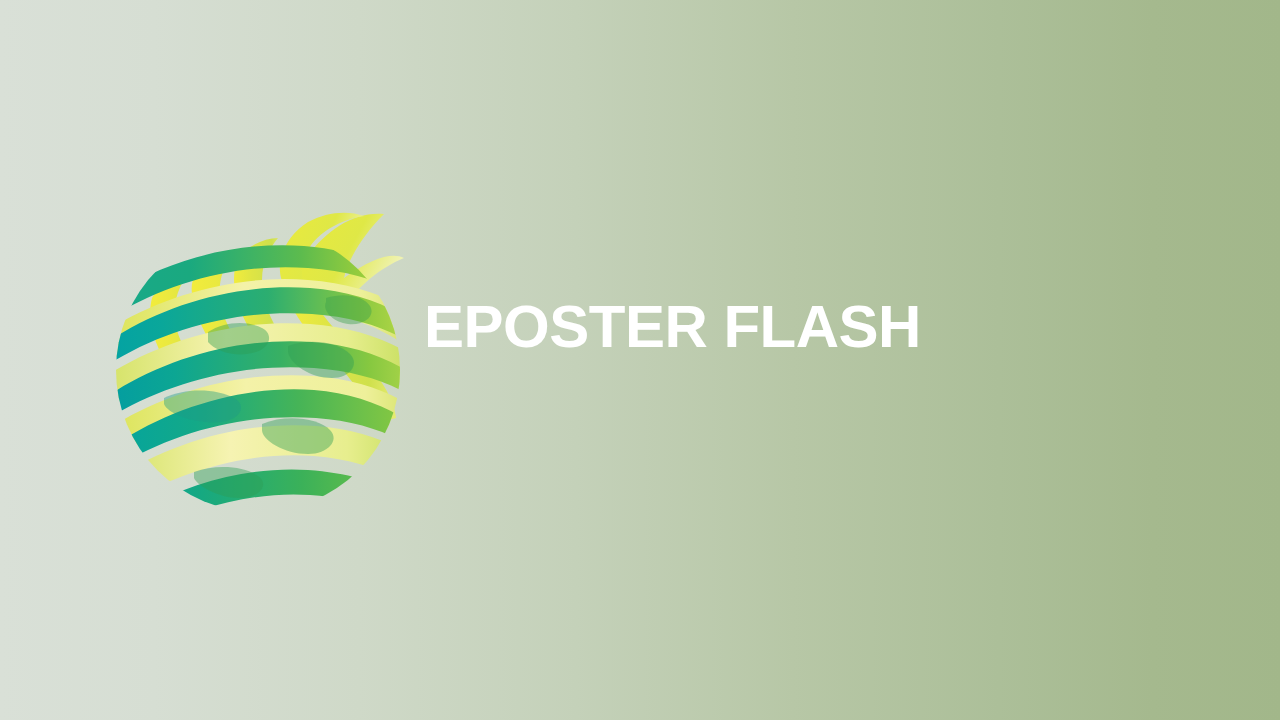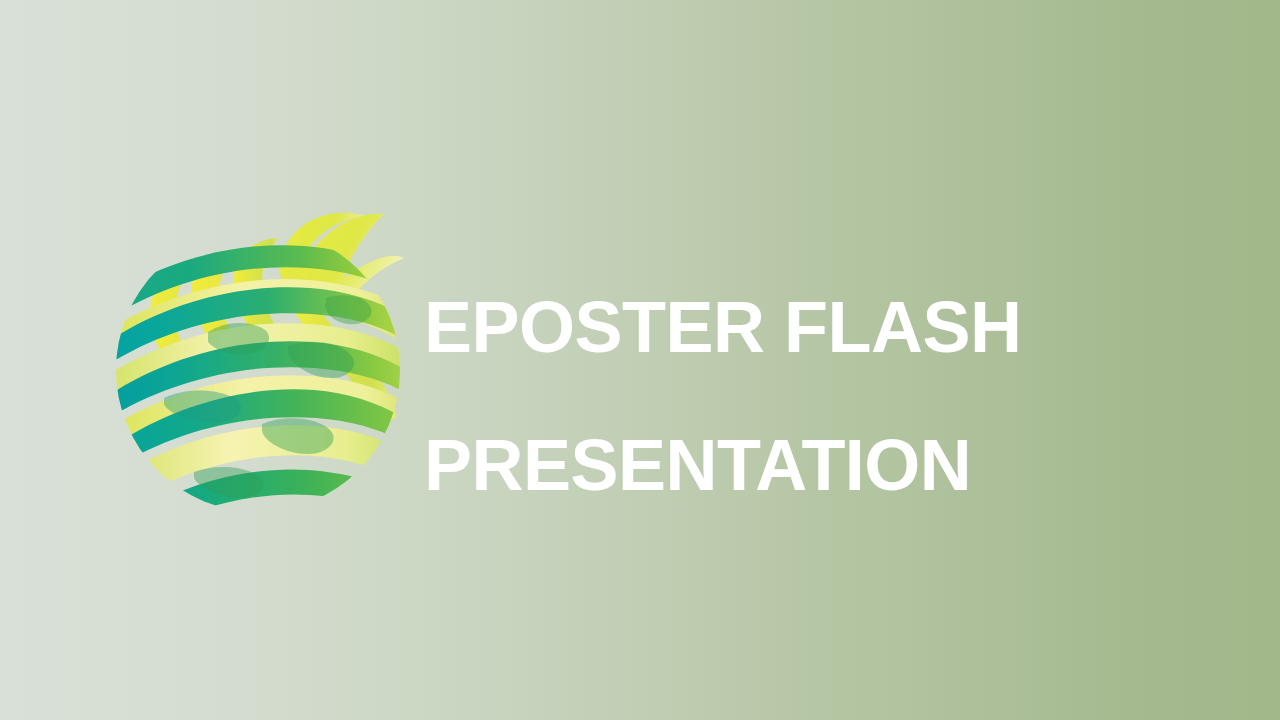--- a/index.html
+++ b/index.html
@@ -46,21 +46,21 @@
     position: absolute;
     left: 424px;
     top: 258px;
     width: 800px;
   }
   .headline-line {
     display: block;
     color: #ffffff;
     font-family: "Liberation Sans", sans-serif;
     font-weight: bold;
-    font-size: 72px;
+    font-size: 60px;
     line-height: 138px;
     letter-spacing: -0.5px;
     white-space: nowrap;
     margin: 0;
     padding: 0;
   }
 </style>
 </head>
 <body>
 
@@ -208,16 +208,15 @@
                    C104 296 84 282 82 276 Z"></path>
           <path fill="#3aa14c" d="M214 96 C232 90 252 94 258 104 C264 114 252 124 236 122
                    C220 120 210 108 214 100 Z"></path>
         </g>
       </g>
     </svg>
   </div>
 
   <div id="headline-block">
     <span class="headline-line">EPOSTER FLASH</span>
-    <span class="headline-line">PRESENTATION</span>
   </div>
 
 </div>
 
 </body></html>

